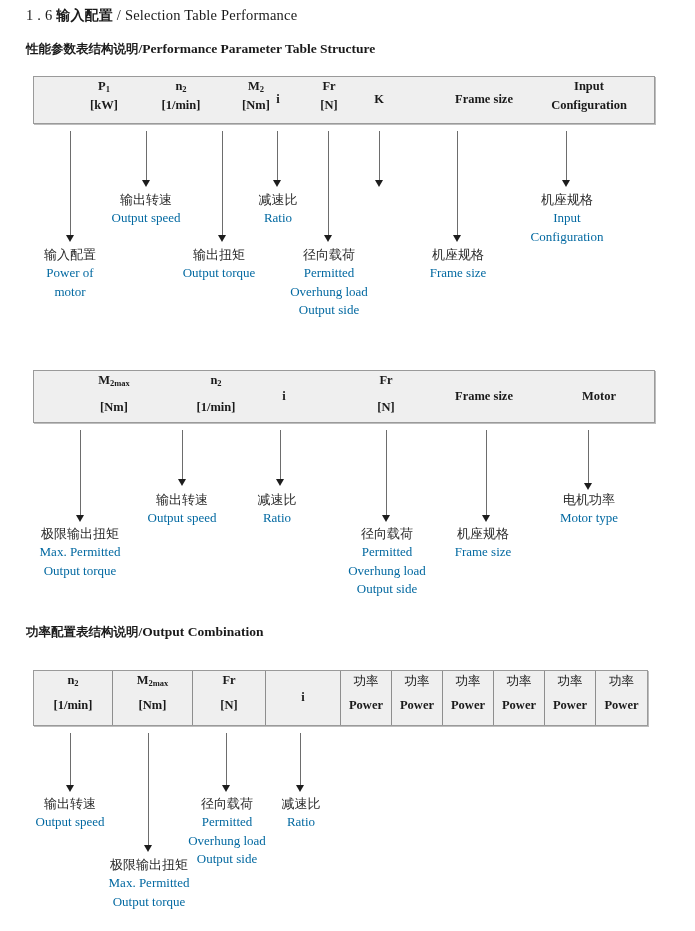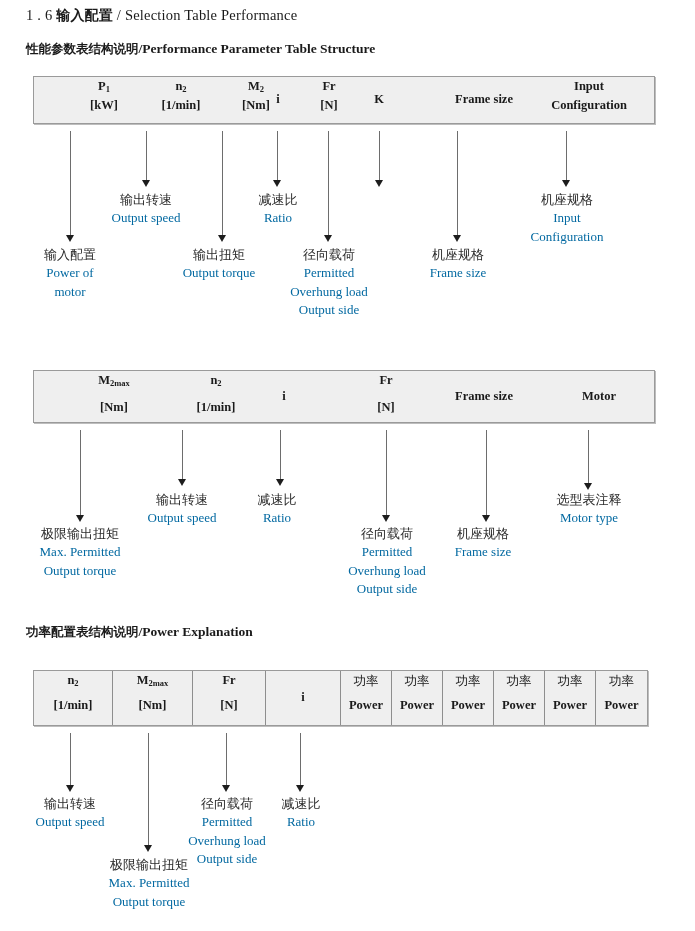--- a/index.html
+++ b/index.html
@@ -315,26 +315,26 @@
     <span class="cn">径向载荷</span>
     <span class="en">Permitted</span>
     <span class="en">Overhung load</span>
     <span class="en">Output side</span>
   </div>
   <div class="cal" style="left:437px; top:525px; width:92px;">
     <span class="cn">机座规格</span>
     <span class="en">Frame size</span>
   </div>
   <div class="cal" style="left:541px; top:491px; width:96px;">
-    <span class="cn">选型表注释</span>
+    <span class="cn">电机功率</span>
     <span class="en">Motor type</span>
   </div>
 
   <div class="sec-head" style="top:624px;">
-    <span class="cn">功率配置表结构说明</span><span class="en">/</span><span class="en">Power Explanation</span>
+    <span class="cn">功率配置表结构说明</span><span class="en">/</span><span class="en">Output Combination</span>
   </div>
 
   <div class="tbl" style="left:33px; top:670px; width:615px; height:56px;">
     <div class="cell divided shift-up" style="left:0px; width:79px;">
       <div class="l1"><span>n</span><sub>2</sub></div>
       <div class="l2" style="margin-top:6px;">[1/min]</div>
     </div>
     <div class="cell divided shift-up" style="left:79px; width:80px;">
       <div class="l1"><span>M</span><sub>2max</sub></div>
       <div class="l2" style="margin-top:6px;">[Nm]</div>

